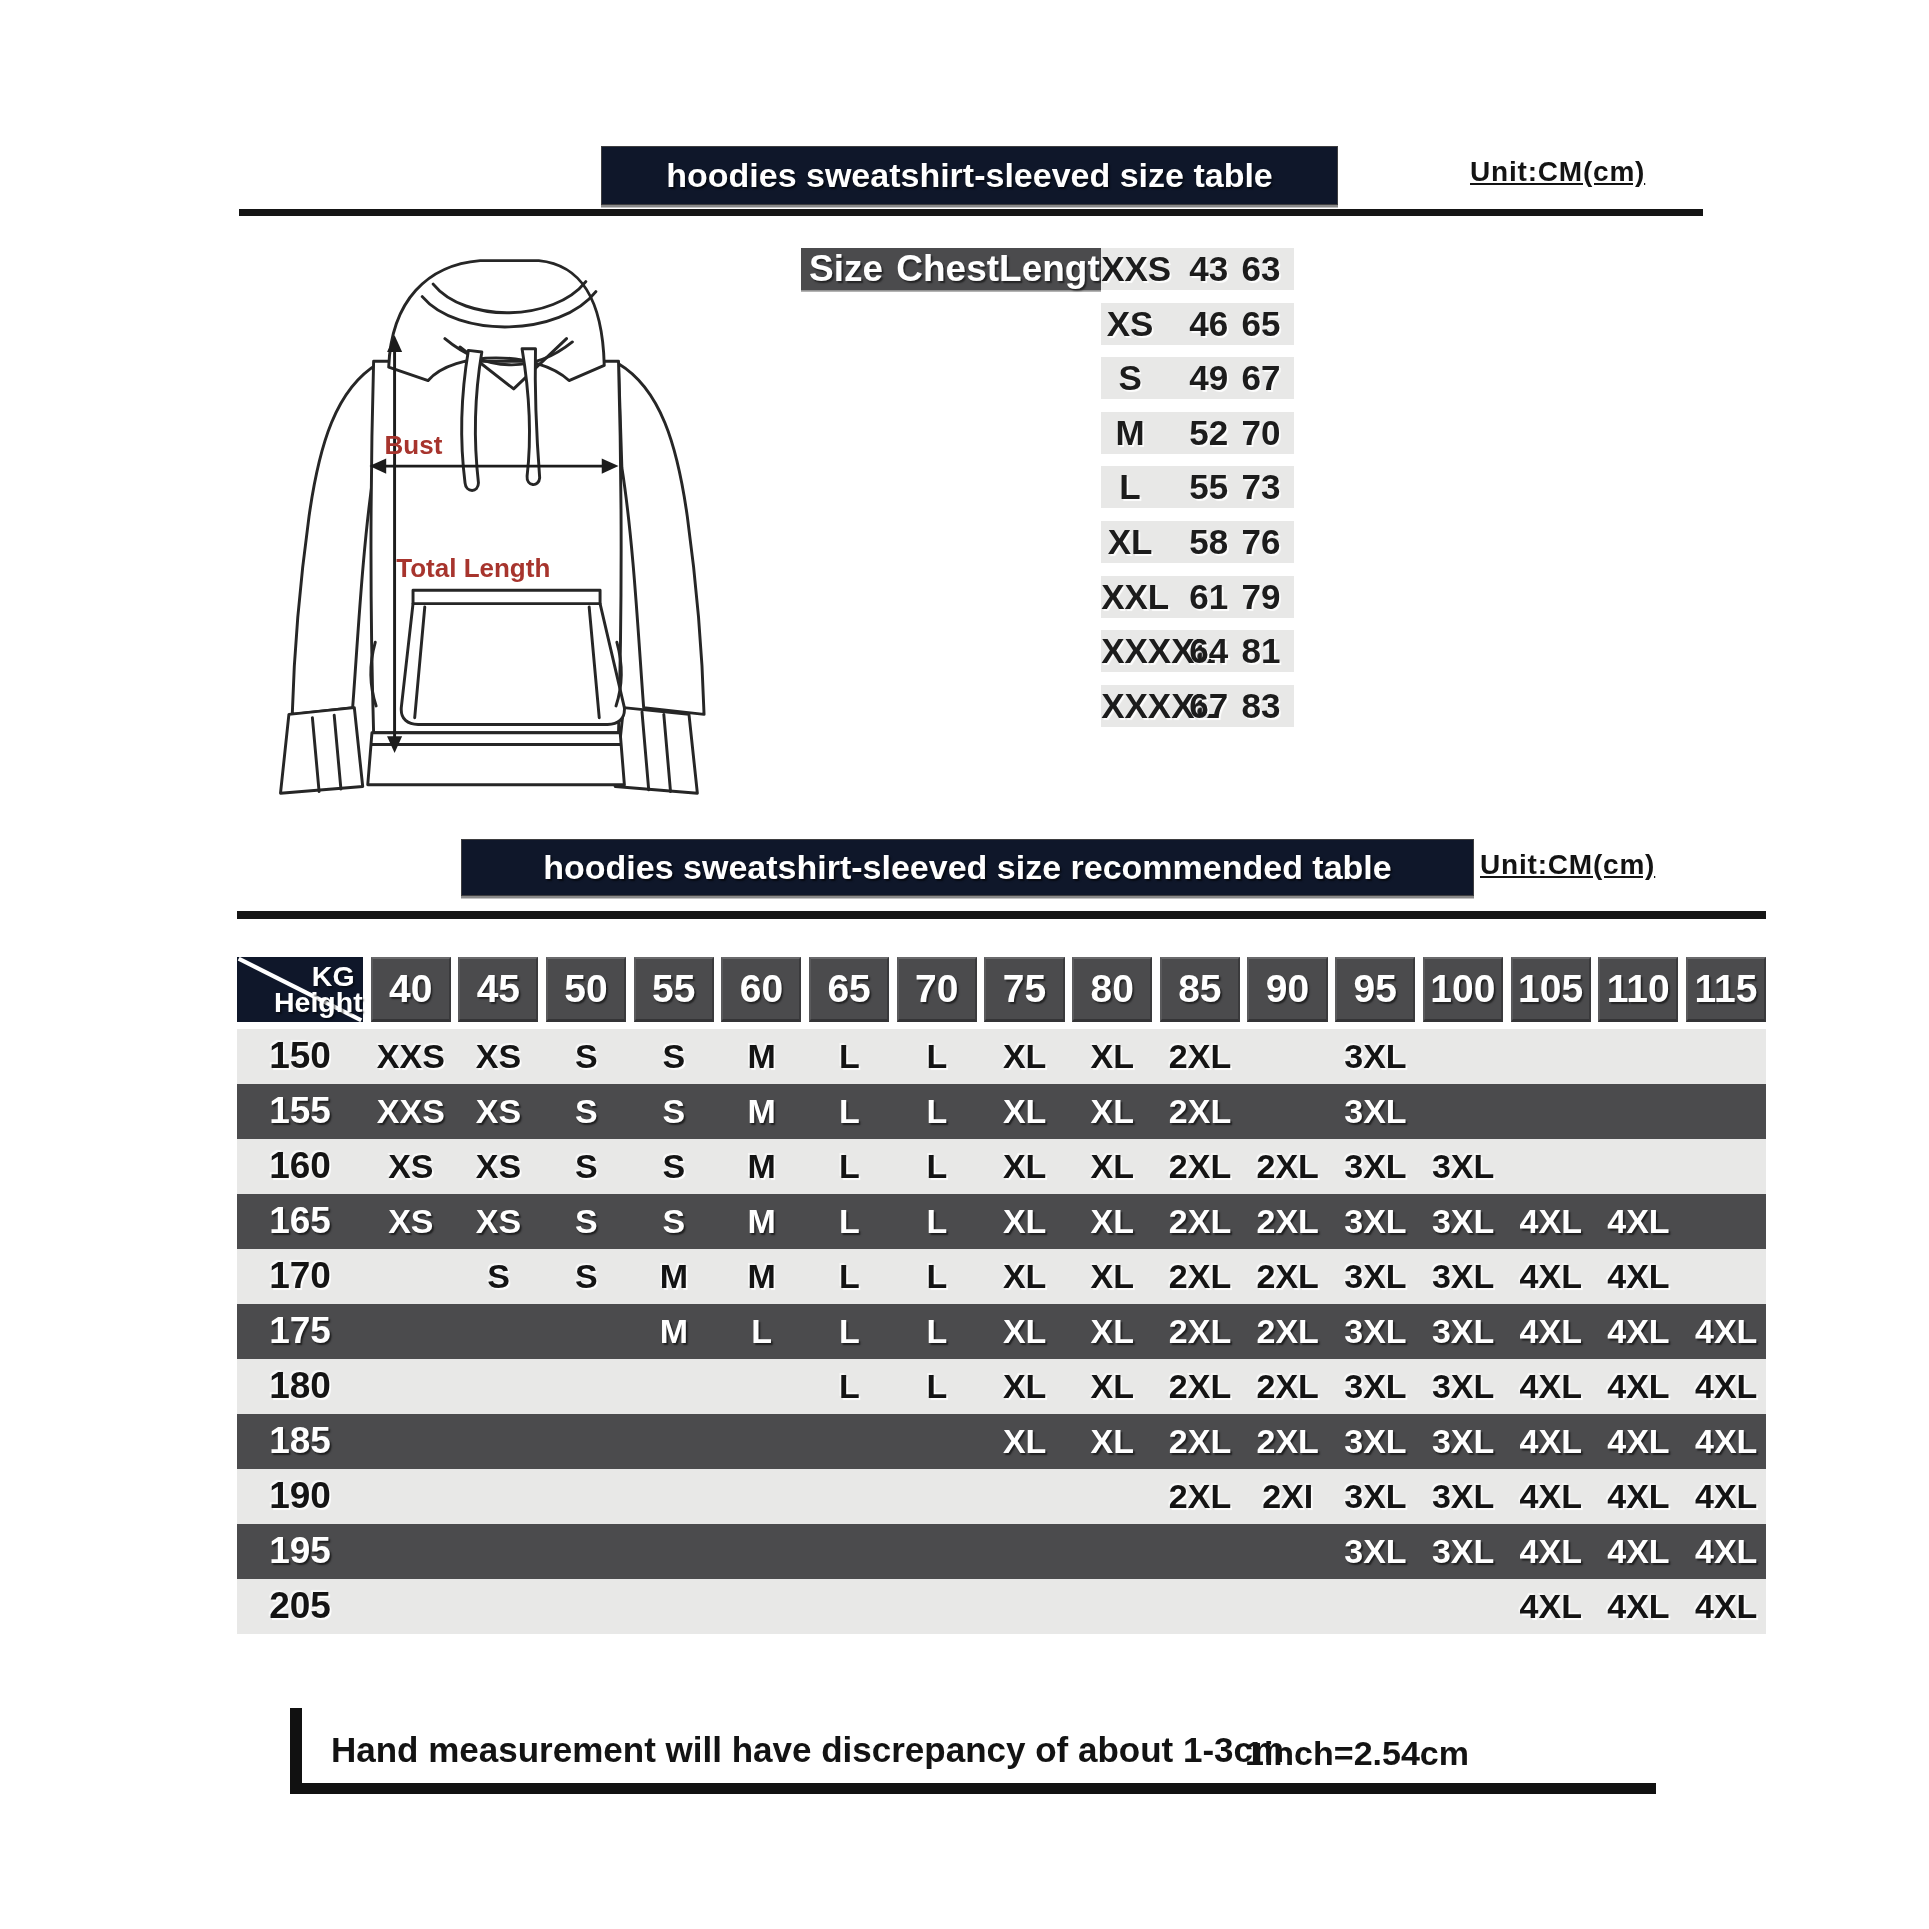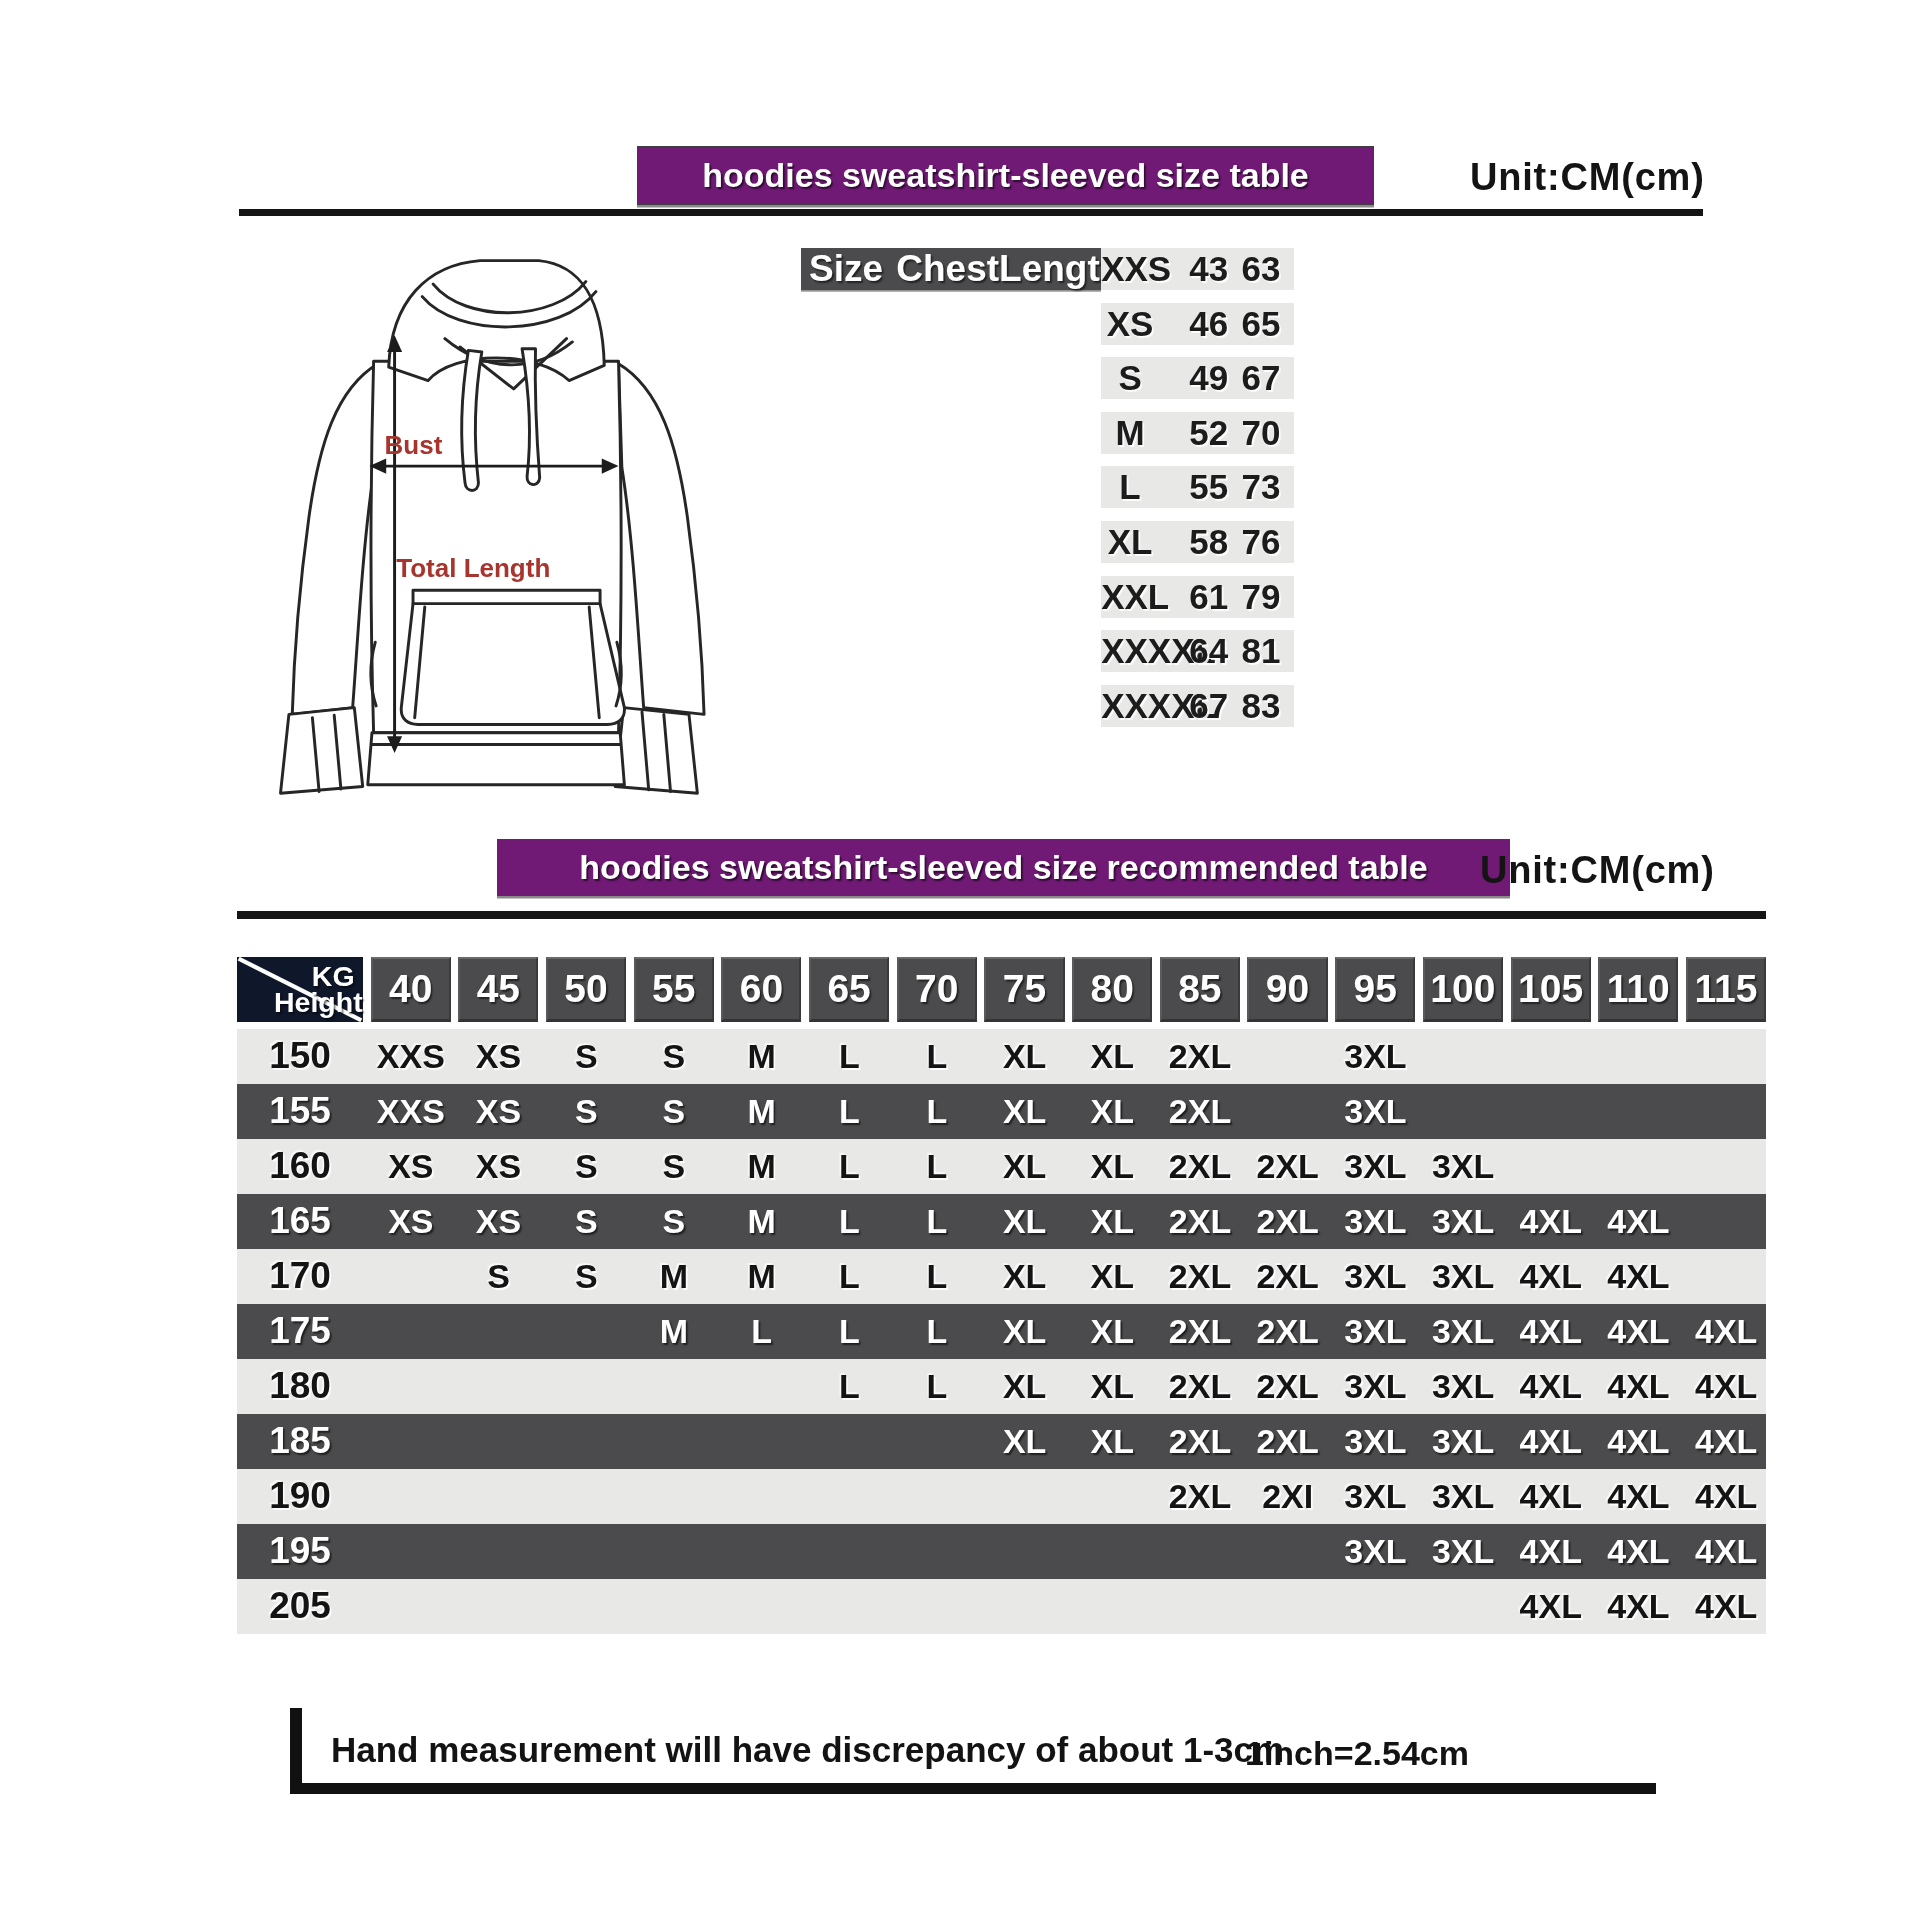--- a/index.html
+++ b/index.html
@@ -1,25 +1,25 @@
 <!DOCTYPE html>
 <html style="font-size:13.4px"><head>
 <meta charset="utf-8">
 <style>
   html,body{margin:0;padding:0;background:#fff;}
   body{width:1930px;height:1930px;position:relative;font-family:"Liberation Sans",sans-serif;font-weight:bold;}
   .canvas{position:absolute;left:0;top:0;width:1930px;height:1930px;background:#ffffff;overflow:hidden;}
 
-  .titlebox{position:absolute;background:#701a75;border:1.7px solid #3e3e40;box-shadow:0 2.5px 0 rgba(40,40,40,.55);
+  .titlebox{position:absolute;background:#0f172a;border:1.7px solid #3e3e40;box-shadow:0 2.5px 0 rgba(40,40,40,.55);
             color:#fff;display:flex;align-items:center;justify-content:center;
-            text-shadow:1.7px 1.7px 1.7px rgba(0,0,0,.6);margin-left:36px;}
+            text-shadow:1.7px 1.7px 1.7px rgba(0,0,0,.6);}
   #title1{left:601px;top:146px;width:735px;height:57px;font-size:34px;}
   #title2{left:461px;top:839px;width:1011px;height:55px;font-size:34px;}
 
-  .unit{position:absolute;font-size:38px;color:#141414;letter-spacing:0.8px;}
+  .unit{position:absolute;font-size:28px;color:#141414;letter-spacing:0.8px;text-decoration:underline;}
   #unit1{left:1470px;top:156px;}
   #unit2{left:1480px;top:849px;}
 
   .rule{position:absolute;background:#151515;}
   #rule1{left:239px;top:209px;width:1464px;height:6.7px;}
   #rule2{left:237px;top:911px;width:1529px;height:7.6px;}
 
   
   #size-table{position:absolute;left:801px;top:248px;width:902px;display:flex;flex-direction:row;}
   .st-header{display:flex;height:42px;background:#4b4b4d;color:#fff;font-size:37px;align-items:center;

